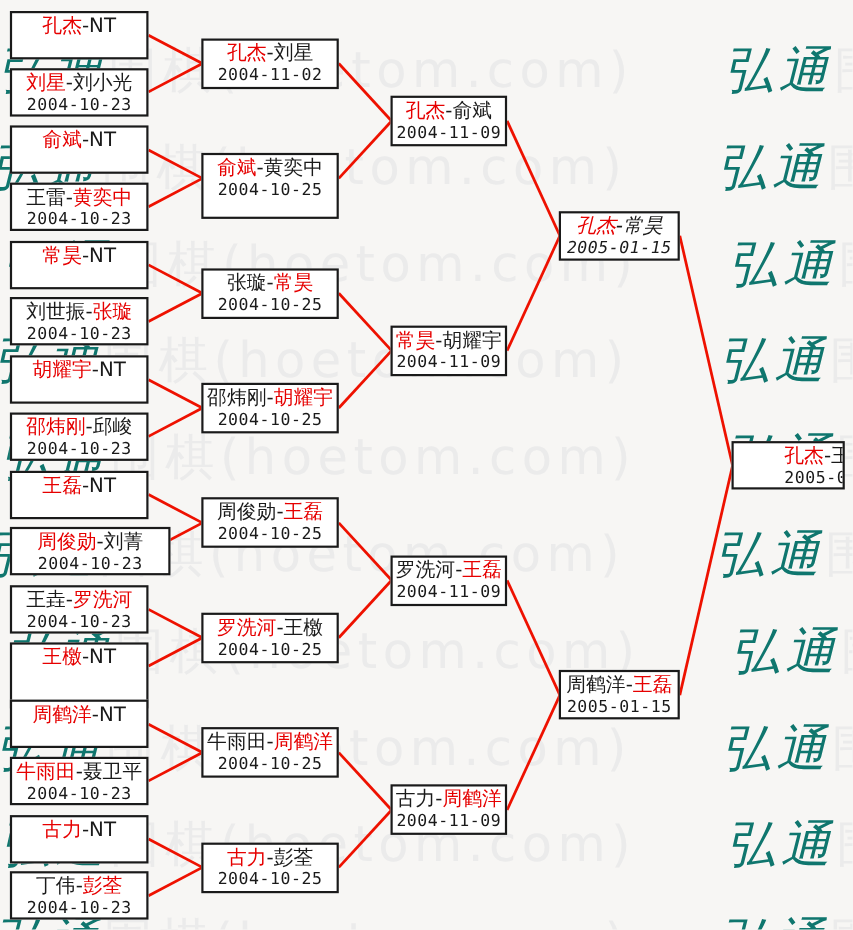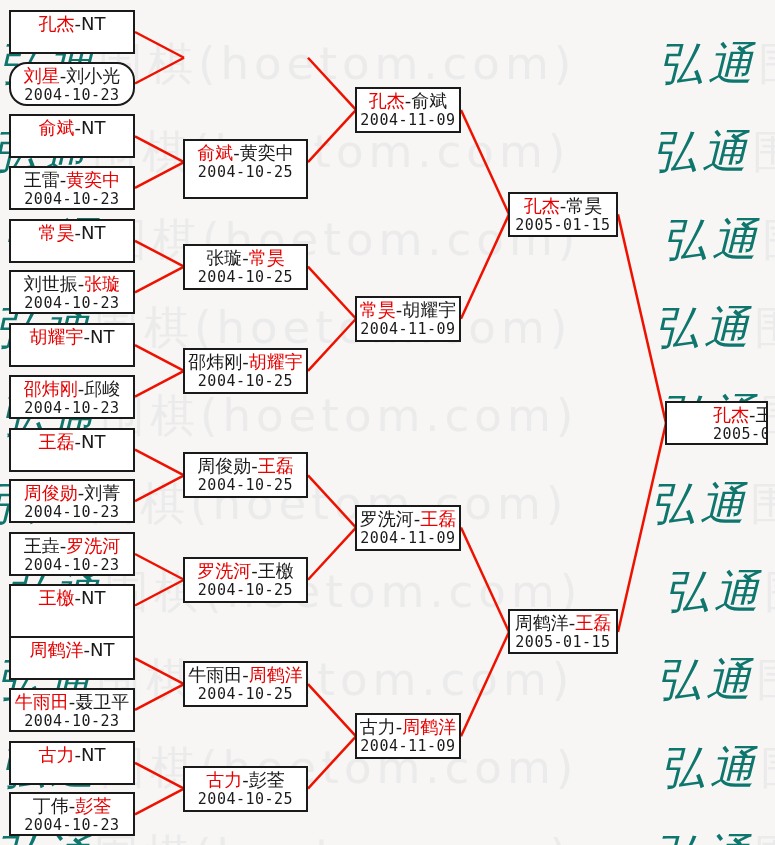--- a/index.html
+++ b/index.html
@@ -114,21 +114,21 @@
       <line x1="461" y1="318.75" x2="509" y2="214.35" stroke="#ee1100" stroke-width="2.5"></line>
       <line x1="461" y1="527.55" x2="509" y2="631.95" stroke="#ee1100" stroke-width="2.5"></line>
       <line x1="461" y1="736.3500000000001" x2="509" y2="631.95" stroke="#ee1100" stroke-width="2.5"></line>
       <line x1="618" y1="214.35" x2="666" y2="423.15000000000003" stroke="#ee1100" stroke-width="2.5"></line>
       <line x1="618" y1="631.95" x2="666" y2="423.15000000000003" stroke="#ee1100" stroke-width="2.5"></line>
     </svg>
   <div class="boxes" id="boxes">
       <div class="match" style="left: 9px; top: 10px; width: 126px; height: 44px;">
         <div class="names"><span class="win">孔杰</span>-<span>NT</span></div>
       </div>
-      <div class="match" style="left: 9px; top: 62px; width: 126px; height: 44px; border-radius: 18px;">
+      <div class="match" style="left: 9px; top: 62px; width: 126px; height: 44px;">
         <div class="names"><span class="win">刘星</span>-<span>刘小光</span></div>
         <div class="mdate">2004-10-23</div>
       </div>
       <div class="match" style="left: 9px; top: 114px; width: 126px; height: 44px;">
         <div class="names"><span class="win">俞斌</span>-<span>NT</span></div>
       </div>
       <div class="match" style="left: 9px; top: 166px; width: 126px; height: 44px;">
         <div class="names"><span>王雷</span>-<span class="win">黄奕中</span></div>
         <div class="mdate">2004-10-23</div>
       </div>
@@ -142,21 +142,21 @@
       <div class="match" style="left: 9px; top: 323px; width: 126px; height: 44px;">
         <div class="names"><span class="win">胡耀宇</span>-<span>NT</span></div>
       </div>
       <div class="match" style="left: 9px; top: 375px; width: 126px; height: 44px;">
         <div class="names"><span class="win">邵炜刚</span>-<span>邱峻</span></div>
         <div class="mdate">2004-10-23</div>
       </div>
       <div class="match" style="left: 9px; top: 428px; width: 126px; height: 44px;">
         <div class="names"><span class="win">王磊</span>-<span>NT</span></div>
       </div>
-      <div class="match" style="left: 9px; top: 479px; width: 126px; height: 44px;">
+      <div class="match" style="left: 9px; top: 479px; width: 146px; height: 44px;">
         <div class="names"><span class="win">周俊勋</span>-<span>刘菁</span></div>
         <div class="mdate">2004-10-23</div>
       </div>
       <div class="match" style="left: 9px; top: 532px; width: 126px; height: 44px;">
         <div class="names"><span>王垚</span>-<span class="win">罗洗河</span></div>
         <div class="mdate">2004-10-23</div>
       </div>
       <div class="match" style="left: 9px; top: 584px; width: 126px; height: 60px;">
         <div class="names"><span class="win">王檄</span>-<span>NT</span></div>
       </div>
@@ -167,20 +167,24 @@
         <div class="names"><span class="win">牛雨田</span>-<span>聂卫平</span></div>
         <div class="mdate">2004-10-23</div>
       </div>
       <div class="match" style="left: 9px; top: 741px; width: 126px; height: 44px;">
         <div class="names"><span class="win">古力</span>-<span>NT</span></div>
       </div>
       <div class="match" style="left: 9px; top: 792px; width: 126px; height: 44px;">
         <div class="names"><span>丁伟</span>-<span class="win">彭荃</span></div>
         <div class="mdate">2004-10-23</div>
       </div>
+      <div class="match" style="left: 183px; top: 35px; width: 125px; height: 46px;">
+        <div class="names"><span class="win">孔杰</span>-<span>刘星</span></div>
+        <div class="mdate">2004-11-02</div>
+      </div>
       <div class="match" style="left: 183px; top: 139px; width: 125px; height: 60px;">
         <div class="names"><span class="win">俞斌</span>-<span>黄奕中</span></div>
         <div class="mdate">2004-10-25</div>
       </div>
       <div class="match" style="left: 183px; top: 244px; width: 125px; height: 46px;">
         <div class="names"><span>张璇</span>-<span class="win">常昊</span></div>
         <div class="mdate">2004-10-25</div>
       </div>
       <div class="match" style="left: 183px; top: 348px; width: 125px; height: 46px;">
         <div class="names"><span>邵炜刚</span>-<span class="win">胡耀宇</span></div>
@@ -211,21 +215,21 @@
         <div class="mdate">2004-11-09</div>
       </div>
       <div class="match" style="left: 355px; top: 505px; width: 106px; height: 46px;">
         <div class="names"><span>罗洗河</span>-<span class="win">王磊</span></div>
         <div class="mdate">2004-11-09</div>
       </div>
       <div class="match" style="left: 355px; top: 713px; width: 106px; height: 46px;">
         <div class="names"><span>古力</span>-<span class="win">周鹤洋</span></div>
         <div class="mdate">2004-11-09</div>
       </div>
-      <div class="match" style="left: 508px; top: 192px; width: 110px; height: 45px;">
+      <div class="match" style="left: 508px; top: 192px; width: 110px; height: 45px; font-style: italic;">
         <div class="names"><span class="win">孔杰</span>-<span>常昊</span></div>
         <div class="mdate">2005-01-15</div>
       </div>
       <div class="match" style="left: 508px; top: 609px; width: 110px; height: 45px;">
         <div class="names"><span>周鹤洋</span>-<span class="win">王磊</span></div>
         <div class="mdate">2005-01-15</div>
       </div>
       <div class="match" style="left: 665px; top: 401px; width: 103px; height: 44px; padding-left: 46px;">
         <div class="names"><span class="win">孔杰</span>-<span>王磊</span></div>
         <div class="mdate">2005-06-31</div>

